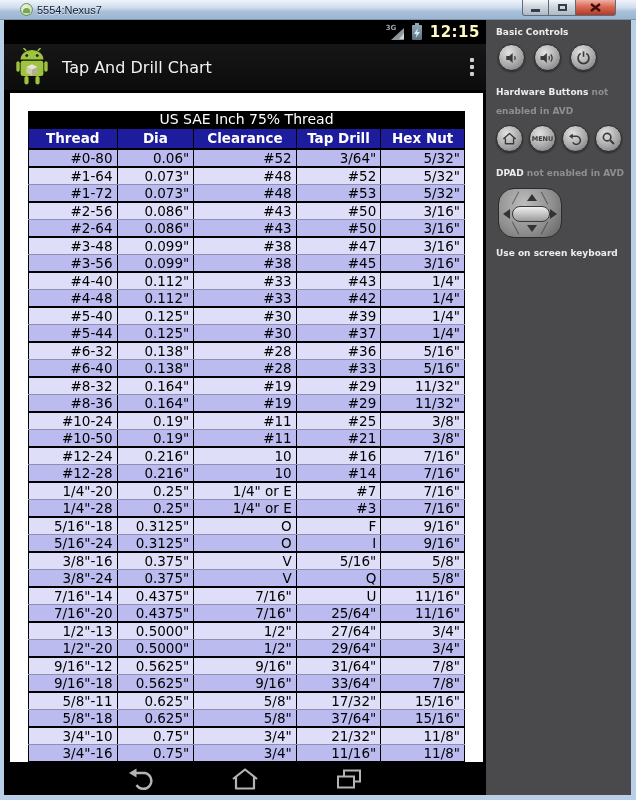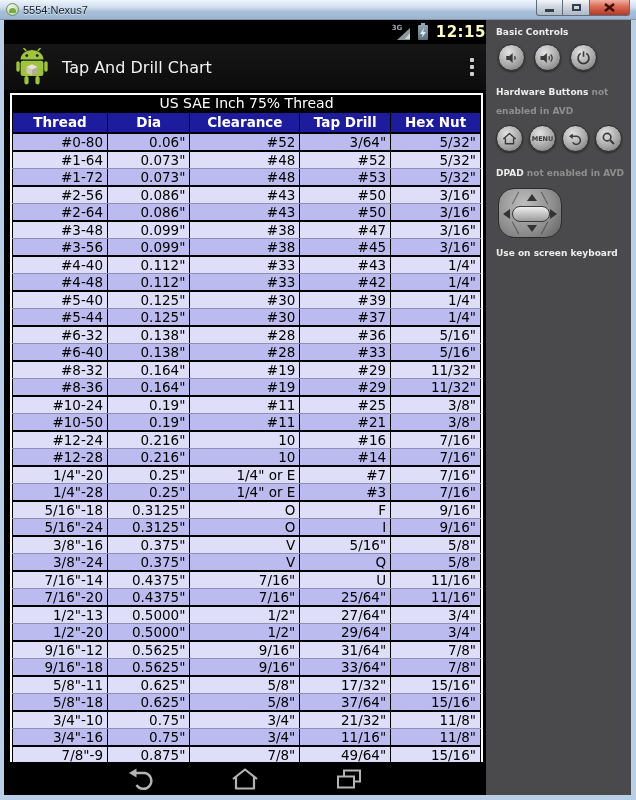--- a/index.html
+++ b/index.html
@@ -1,21 +1,21 @@
 <!DOCTYPE html>
 <html><head>
 <meta charset="utf-8">
 <style>
   * { margin:0; padding:0; box-sizing:border-box; }
   html,body { width:636px; height:800px; overflow:hidden; }
   body { background:#b9cfe8; font-family:"DejaVu Sans", sans-serif; position:relative; }
 
   
   .titlebar {
-    height:20px; display:flex; align-items:center; padding:0 6px;
+    height:20px; display:flex; align-items:center; padding:0 20px;
     background:linear-gradient(#eef4fb, #cfdded 40%, #a9c0d9 60%, #9db5d0);
     border-bottom:1px solid #7d94ad;
   }
   .titlebar-icon {
     width:13px; height:13px; margin-right:4px; border-radius:50%;
     background:radial-gradient(circle at 35% 30%, #eaf3e2, #cfe3c4 55%, #a8c79a);
     border:1px solid #6f8f62; position:relative; overflow:hidden;
   }
   .titlebar-icon::after {
     content:""; position:absolute; left:2px; right:2px; top:4px; height:5px;
@@ -36,40 +36,40 @@
     color:#4a0e05; border-radius:0 0 3px 0; width:40px;
   }
   .min-glyph { display:block; width:9px; height:3px; background:#30404f; margin-top:6px; }
   .max-glyph { display:block; width:9px; height:7px; border:2px solid #30404f; }
 
   .main { position:absolute; top:20px; left:4px; right:5px; bottom:5px; display:flex; }
 
   
   .screen { position:relative; width:482px; flex:none; background:#000; }
 
-  .status-bar { height:24px; display:flex; justify-content:flex-end; align-items:center; gap:8px; padding-right:0; }
+  .status-bar { height:24px; display:flex; justify-content:flex-end; align-items:center; gap:8px; padding-right:6px; }
   .signal-wrap { position:relative; width:17px; height:15px; }
   .signal-label { position:absolute; left:-1px; top:-1px; font-size:7px; color:#99a3a8; font-weight:bold; }
   .signal-triangle { position:absolute; right:0; bottom:0; width:0; height:0; border-left:13px solid transparent; border-bottom:12px solid #8d979c; }
   .signal-triangle::after { content:""; position:absolute; left:-5px; top:5px; width:0; height:0; border-left:5px solid transparent; border-bottom:6px solid #c9d4d9; }
   .battery { position:relative; width:10px; height:15px; background:linear-gradient(#93a6b3,#5d707d); border-radius:1px; margin-top:1px; }
   .battery::before { content:""; position:absolute; top:-2px; left:3px; width:4px; height:2px; background:#93a6b3; }
   .battery .bolt { position:absolute; inset:0; display:flex; align-items:center; justify-content:center; }
   .status-time { font-size:15px; font-weight:bold; color:#fef9c3; letter-spacing:0.5px; }
 
   .action-bar { height:46px; display:flex; align-items:center; padding:0 8px 0 10px; background:linear-gradient(#161616,#0c0c0c); }
   .app-icon { width:36px; height:38px; margin-right:12px; }
   .action-title { color:#f2f2f2; font-size:16px; }
   .overflow-icon { margin-left:auto; display:flex; flex-direction:column; gap:3px; padding:6px 4px; }
   .overflow-icon i { width:4px; height:4px; background:#cfcfcf; border-radius:1px; }
 
   
   .table-panel {
     position:absolute; top:73px; left:6px; width:473px; height:669px;
-    background:#fff; padding:2px; overflow:hidden;
+    background:#fff; padding:18px; overflow:hidden;
   }
   .table-title { background:#000; color:#fff; text-align:center; font-size:14px; height:17px; line-height:17px; }
   table.drill { width:100%; border-collapse:collapse; table-layout:fixed; }
   table.drill col.c0{width:20.3%} table.drill col.c1{width:17.6%}
   table.drill col.c2{width:23.5%} table.drill col.c3{width:19.4%} table.drill col.c4{width:19.2%}
   table.drill th {
     background:#1c1c9c; color:#fff; font-weight:bold; font-size:13.5px;
     height:20px; border:1px solid #000; border-bottom:2px solid #000; 
   }
   table.drill td {

